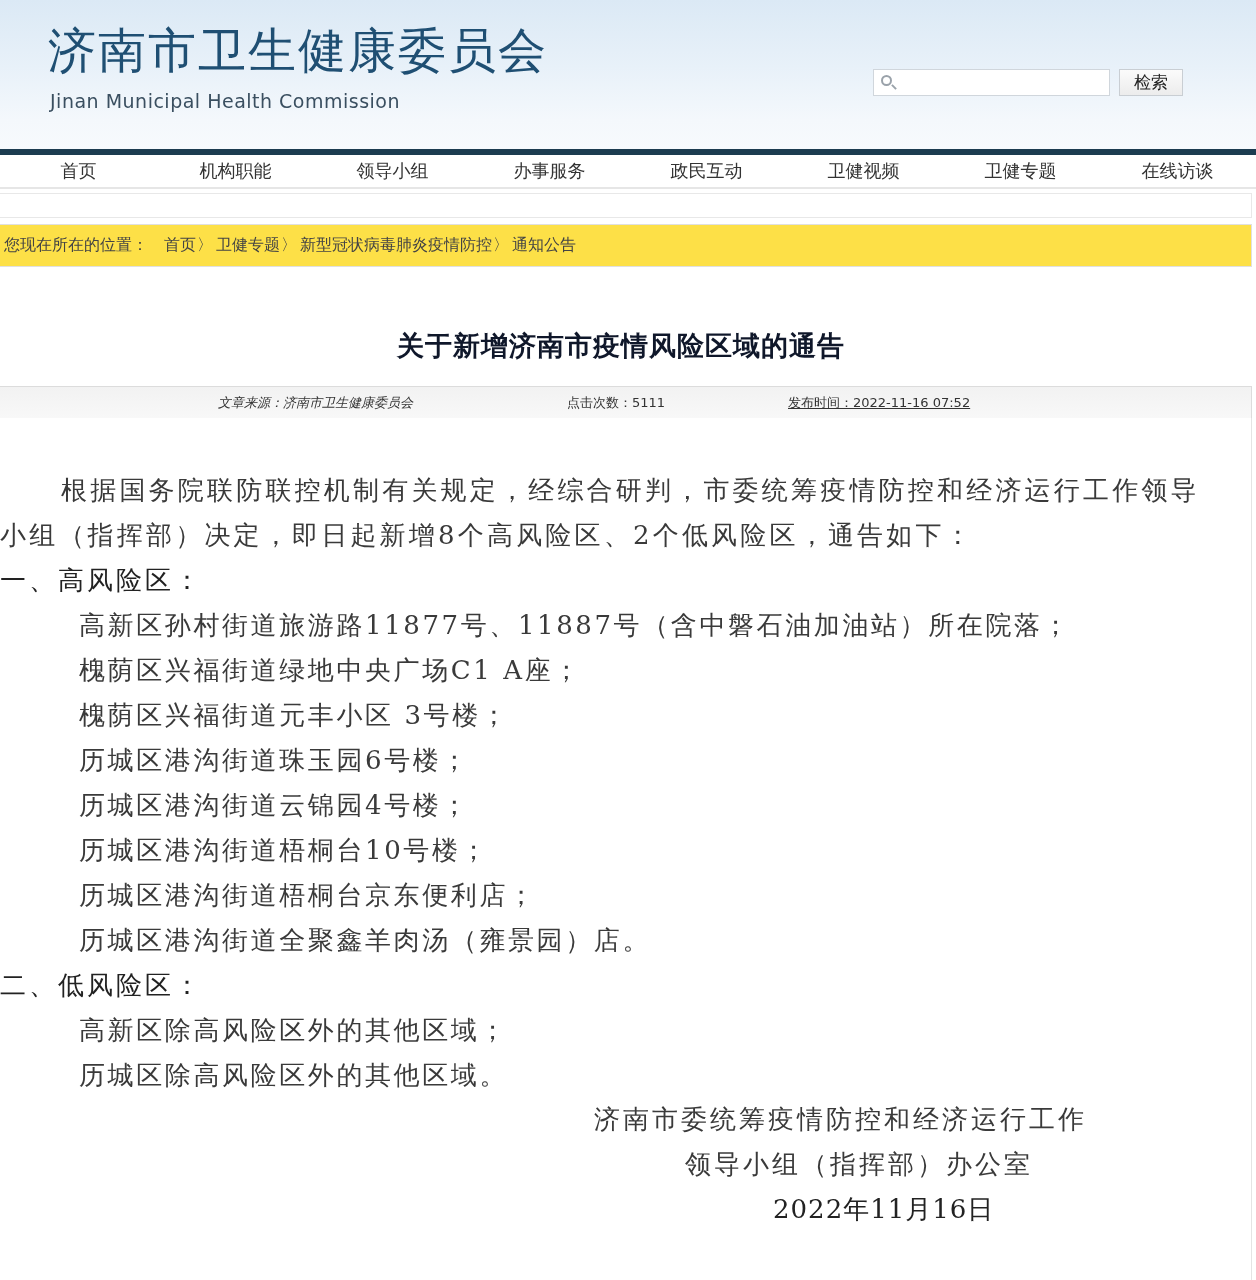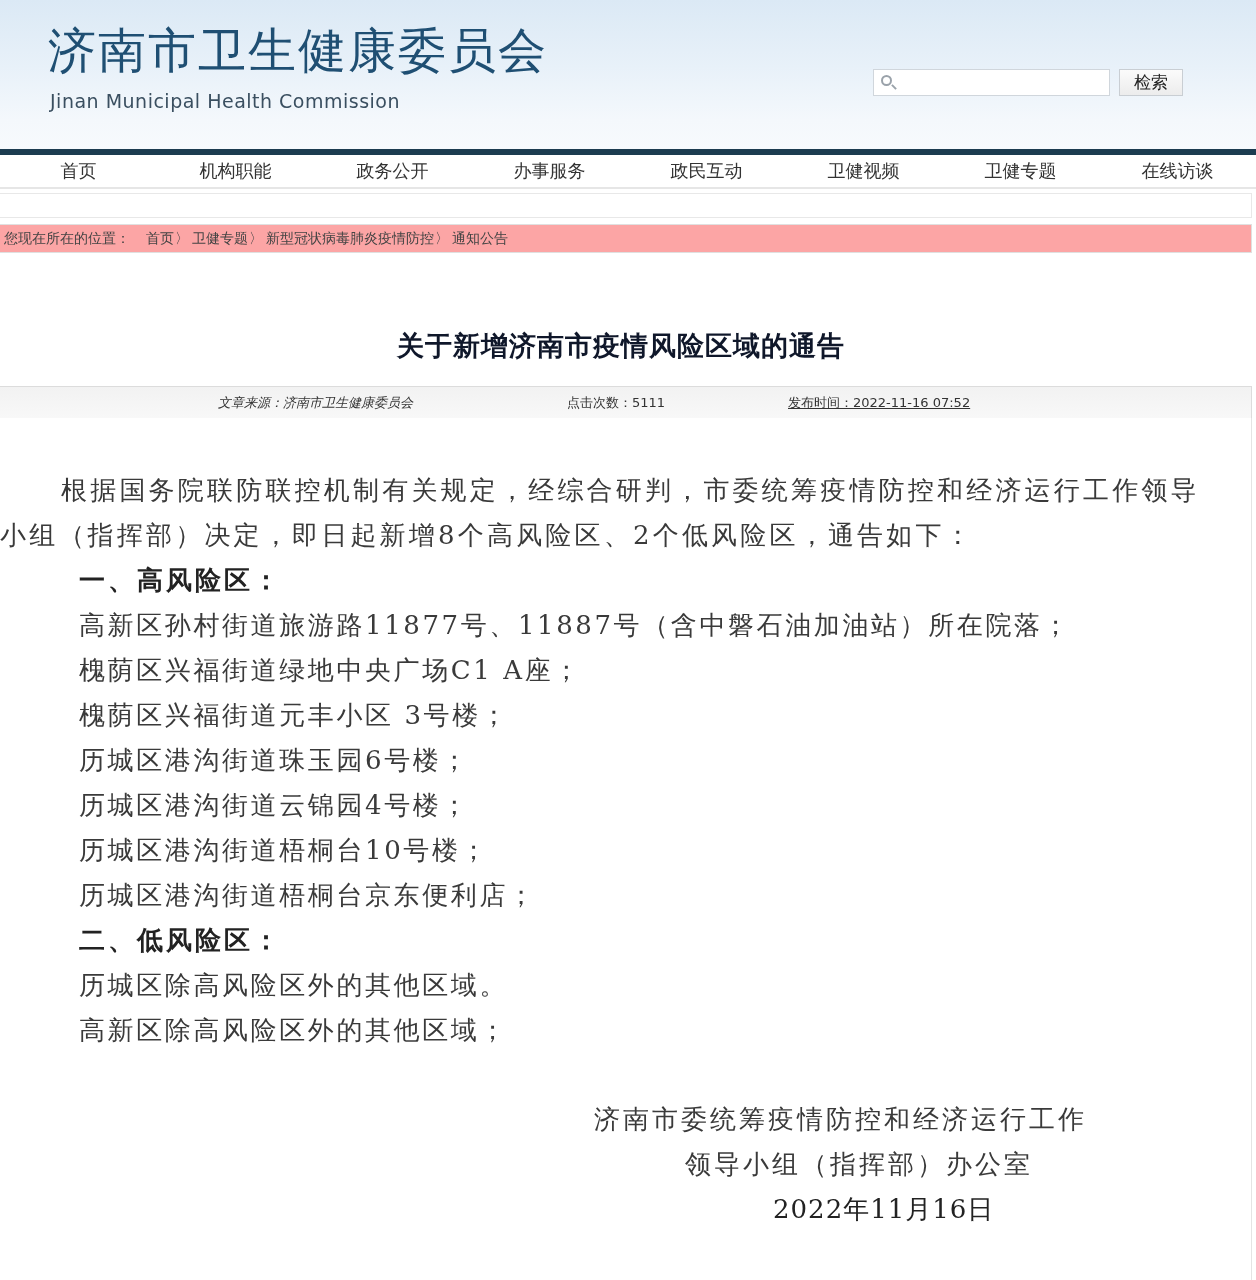--- a/index.html
+++ b/index.html
@@ -43,23 +43,23 @@
     .nav-item {
       width: 157px; text-align: center; font-size: 18px; color: #333; line-height: 32px; cursor: pointer;
     }
 
     .blank-strip {
       position: absolute; left: 0; top: 193px; width: 1252px; height: 25px;
       border: 1px solid #e8e8e8; border-left: none; background: #fff;
     }
 
     .breadcrumb {
-      position: absolute; left: 0; top: 224px; width: 1252px; height: 29px;
-      background: #fca5a5; border: 1px solid #e0e0e0; border-left: none;
-      display: flex; align-items: center; font-size: 14px; color: #444; padding-left: 4px;
+      position: absolute; left: 0; top: 224px; width: 1252px; height: 43px;
+      background: #fde047; border: 1px solid #e0e0e0; border-left: none;
+      display: flex; align-items: center; font-size: 16px; color: #444; padding-left: 4px;
     }
     .breadcrumb .crumb-prefix { margin-right: 16px; }
     .breadcrumb .crumb { cursor: pointer; }
     .breadcrumb .sep { margin: 0 3px 0 1px; }
 
     .article-title {
       position: absolute; left: 0; top: 328px; width: 1242px; text-align: center;
       font-family: "DejaVu Serif", "Liberation Serif", serif;
       font-size: 27px; font-weight: bold; color: #0f172a; letter-spacing: 1px;
     }
@@ -79,21 +79,21 @@
       position: absolute; left: 0; top: 418px; width: 1252px; height: 862px;
       border-right: 1px solid #e4e4e4;
     }
 
     .body-text {
       position: absolute; left: 0; top: 468px; width: 1256px;
       font-family: "DejaVu Serif", "Liberation Serif", serif;
       font-size: 26px; color: #3a3a3a; line-height: 45px;
     }
     .para { padding-right: 28px; text-indent: 61px; letter-spacing: 3.2px; }
-    .section-heading { padding-left: 79px; font-weight: bold; color: #222; letter-spacing: 3px; }
+    .section-heading { font-weight: normal; color: #222; letter-spacing: 3px; }
     .item { padding-left: 79px; letter-spacing: 2.6px; white-space: nowrap; }
 
     .signature {
       position: absolute; left: 0; top: 1097px; width: 1256px;
       font-family: "DejaVu Serif", "Liberation Serif", serif;
       font-size: 26px; color: #3a3a3a; line-height: 45px;
     }
     .sig-line1 { position: absolute; left: 594px; top: 0; letter-spacing: 3px; white-space: nowrap; }
     .sig-line2 { position: absolute; left: 685px; top: 45px; letter-spacing: 3px; white-space: nowrap; }
     .sig-line3 { position: absolute; left: 773px; top: 90px; letter-spacing: 1px; white-space: nowrap; color: #222; }
@@ -112,21 +112,21 @@
     </span>
     <input class="search-input" type="text" placeholder="" style="">
   </div>
   <div class="search-button">检索</div>
 </div>
 
 <div class="nav-top-border"></div>
 <div class="nav">
   <div class="nav-item">首页</div>
   <div class="nav-item">机构职能</div>
-  <div class="nav-item">政务公开</div>
+  <div class="nav-item">领导小组</div>
   <div class="nav-item">办事服务</div>
   <div class="nav-item">政民互动</div>
   <div class="nav-item">卫健视频</div>
   <div class="nav-item">卫健专题</div>
   <div class="nav-item">在线访谈</div>
 </div>
 
 <div class="blank-strip"></div>
 
 <div class="breadcrumb">
@@ -153,22 +153,23 @@
 <div class="body-text">
   <p class="para">根据国务院联防联控机制有关规定，经综合研判，市委统筹疫情防控和经济运行工作领导小组（指挥部）决定，即日起新增8个高风险区、2个低风险区，通告如下：</p>
   <p class="section-heading">一、高风险区：</p>
   <p class="item">高新区孙村街道旅游路11877号、11887号（含中磐石油加油站）所在院落；</p>
   <p class="item">槐荫区兴福街道绿地中央广场C1 A座；</p>
   <p class="item">槐荫区兴福街道元丰小区 3号楼；</p>
   <p class="item">历城区港沟街道珠玉园6号楼；</p>
   <p class="item">历城区港沟街道云锦园4号楼；</p>
   <p class="item">历城区港沟街道梧桐台10号楼；</p>
   <p class="item">历城区港沟街道梧桐台京东便利店；</p>
+  <p class="item">历城区港沟街道全聚鑫羊肉汤（雍景园）店。</p>
   <p class="section-heading">二、低风险区：</p>
+  <p class="item">高新区除高风险区外的其他区域；</p>
   <p class="item">历城区除高风险区外的其他区域。</p>
-  <p class="item">高新区除高风险区外的其他区域；</p>
 </div>
 
 <div class="signature">
   <div class="sig-line1">济南市委统筹疫情防控和经济运行工作</div>
   <div class="sig-line2">领导小组（指挥部）办公室</div>
   <div class="sig-line3">2022年11月16日</div>
 </div>
 
 </body></html>

